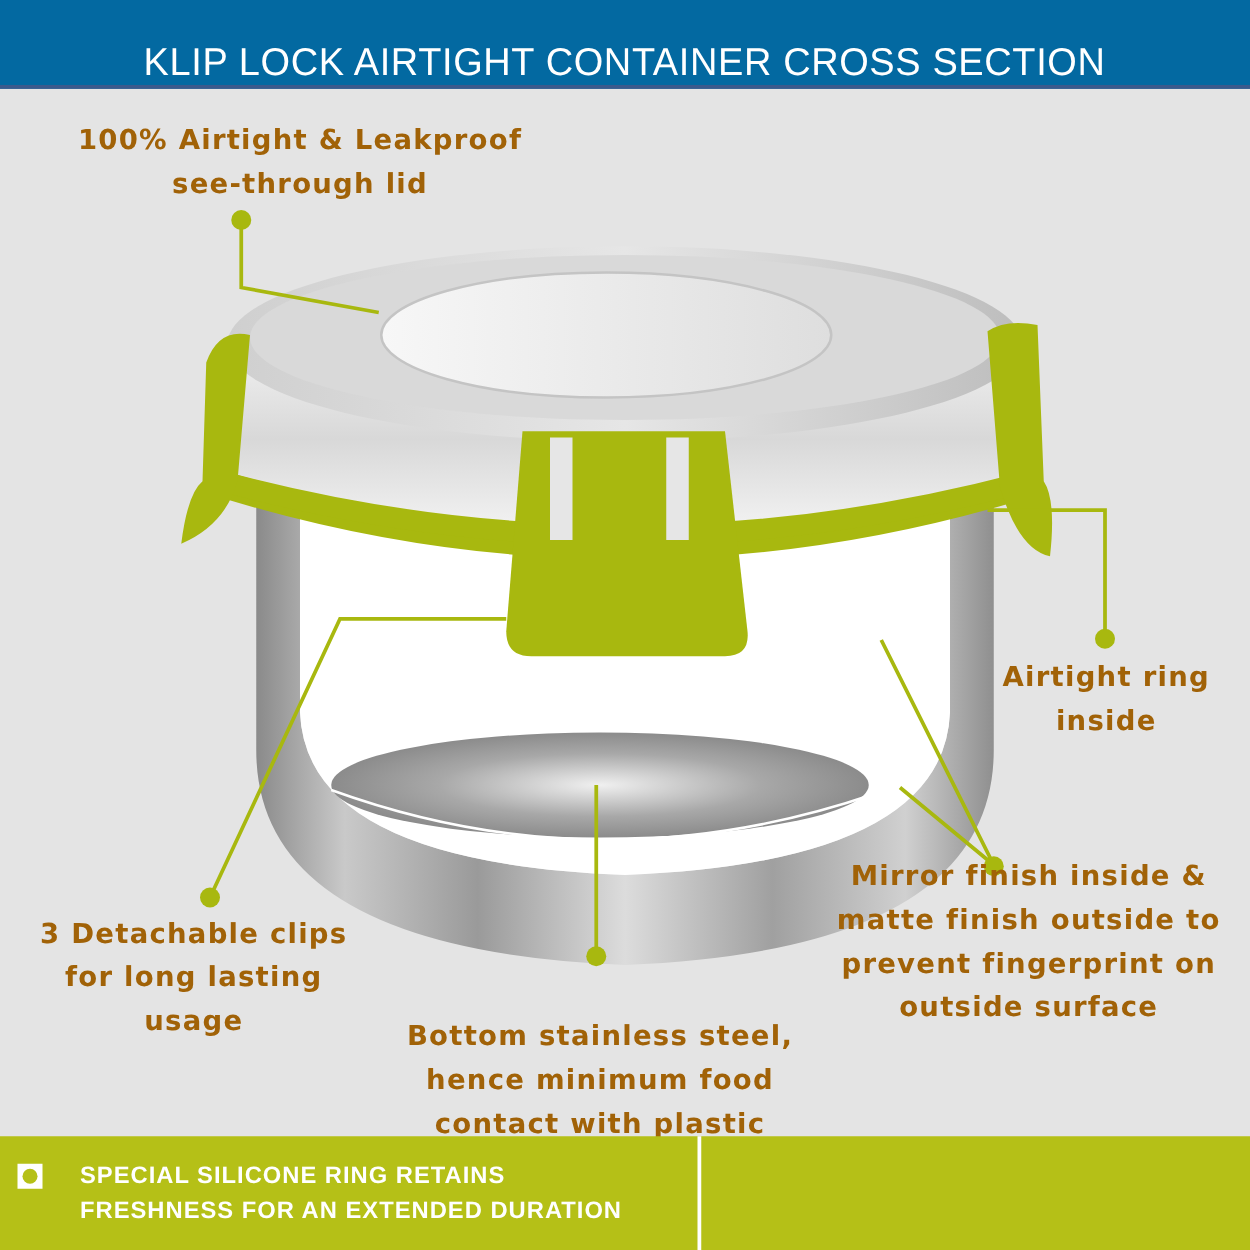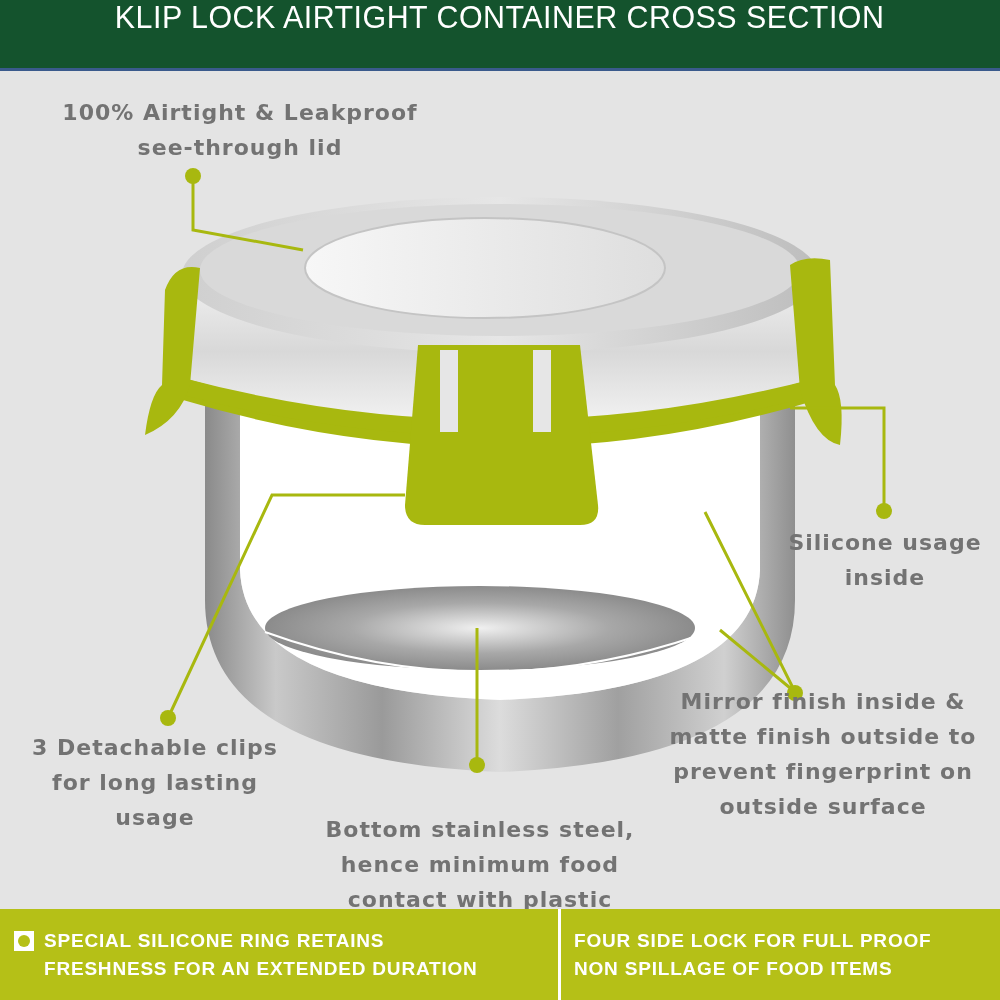--- a/index.html
+++ b/index.html
@@ -3,47 +3,47 @@
 <meta charset="utf-8">
 <style>
   html, body { margin:0; padding:0; }
   body {
     width:1000px; height:1000px; position:relative; overflow:hidden;
     background:#e4e4e4;
     font-family:"DejaVu Sans", sans-serif;
   }
   .header {
     position:absolute; left:0; top:0; width:1000px; height:68px;
-    background:#14532d;
+    background:#0369a1;
     border-bottom:3px solid #3a5a8c;
-    display:flex; align-items:flex-start; justify-content:center;
+    display:flex; align-items:flex-end; justify-content:center;
   }
   .header-title {
     color:#ffffff; font-size:31px; letter-spacing:0.5px;
     font-family:"Liberation Sans", sans-serif; font-weight:normal;
     transform:scaleX(0.98);
   }
   .illustration { position:absolute; left:0; top:0; width:1000px; height:1000px; }
   .label {
-    position:absolute; color:#737373; text-align:center;
+    position:absolute; color:#a16207; text-align:center;
     font-family:"DejaVu Sans", sans-serif; font-weight:bold;
     font-size:22px; line-height:35px; letter-spacing:1px;
     white-space:pre-line;
   }
   .footer {
     position:absolute; left:0; top:909px; width:1000px; height:91px;
     background:#b5c017; display:flex;
   }
   .footer-cell {
     position:relative; height:91px; box-sizing:border-box;
     color:#ffffff; font-family:"Liberation Sans", sans-serif; font-weight:bold;
     font-size:19px; line-height:28px; letter-spacing:0.8px;
     padding-top:18px;
   }
-  .footer-left { width:558px; padding-left:44px; }
+  .footer-left { width:558px; padding-left:64px; }
   .footer-divider { width:3px; height:91px; background:#ffffff; }
   .footer-right { flex:1; padding-left:13px; }
   .bullet-icon {
     position:absolute; left:14px; top:22px; width:20px; height:20px;
     background:#ffffff; box-sizing:border-box;
     display:flex; align-items:center; justify-content:center;
   }
   .bullet-icon span { width:12px; height:12px; border-radius:50%; background:#b5c017; display:block; }
   .footer-line { display:block; white-space:nowrap; }
 </style>
@@ -120,21 +120,21 @@
     <circle cx="193" cy="176" r="8"></circle>
     <circle cx="884" cy="511" r="8"></circle>
     <circle cx="168" cy="718" r="8"></circle>
     <circle cx="477" cy="765" r="8"></circle>
     <circle cx="795" cy="693" r="8"></circle>
   </g>
 </svg>
 
 <div class="label" style="left:40px; top:95px; width:400px;">100% Airtight &amp; Leakproof
 see-through lid</div>
-<div class="label" style="left:780px; top:525px; width:210px;">Silicone usage
+<div class="label" style="left:780px; top:525px; width:210px;">Airtight ring
 inside</div>
 <div class="label" style="left:10px; top:730px; width:290px;">3 Detachable clips
 for long lasting
 usage</div>
 <div class="label" style="left:310px; top:780px; width:340px;margin-top:32px;">Bottom stainless steel,
 hence minimum food
 contact with plastic</div>
 <div class="label" style="left:648px; top:684px; width:350px;">Mirror finish inside &amp;
 matte finish outside to
 prevent fingerprint on
@@ -142,17 +142,13 @@
 
 <div class="footer">
   <div class="footer-cell footer-left">
     <div class="bullet-icon">
         <span></span>
       </div>
     <span class="footer-line">SPECIAL SILICONE RING RETAINS</span>
     <span class="footer-line">FRESHNESS FOR AN EXTENDED DURATION</span>
   </div>
   <div class="footer-divider"></div>
-  <div class="footer-cell footer-right">
-    <span class="footer-line">FOUR SIDE LOCK FOR FULL PROOF</span>
-    <span class="footer-line">NON SPILLAGE OF FOOD ITEMS</span>
-  </div>
 </div>
 
 </body></html>

